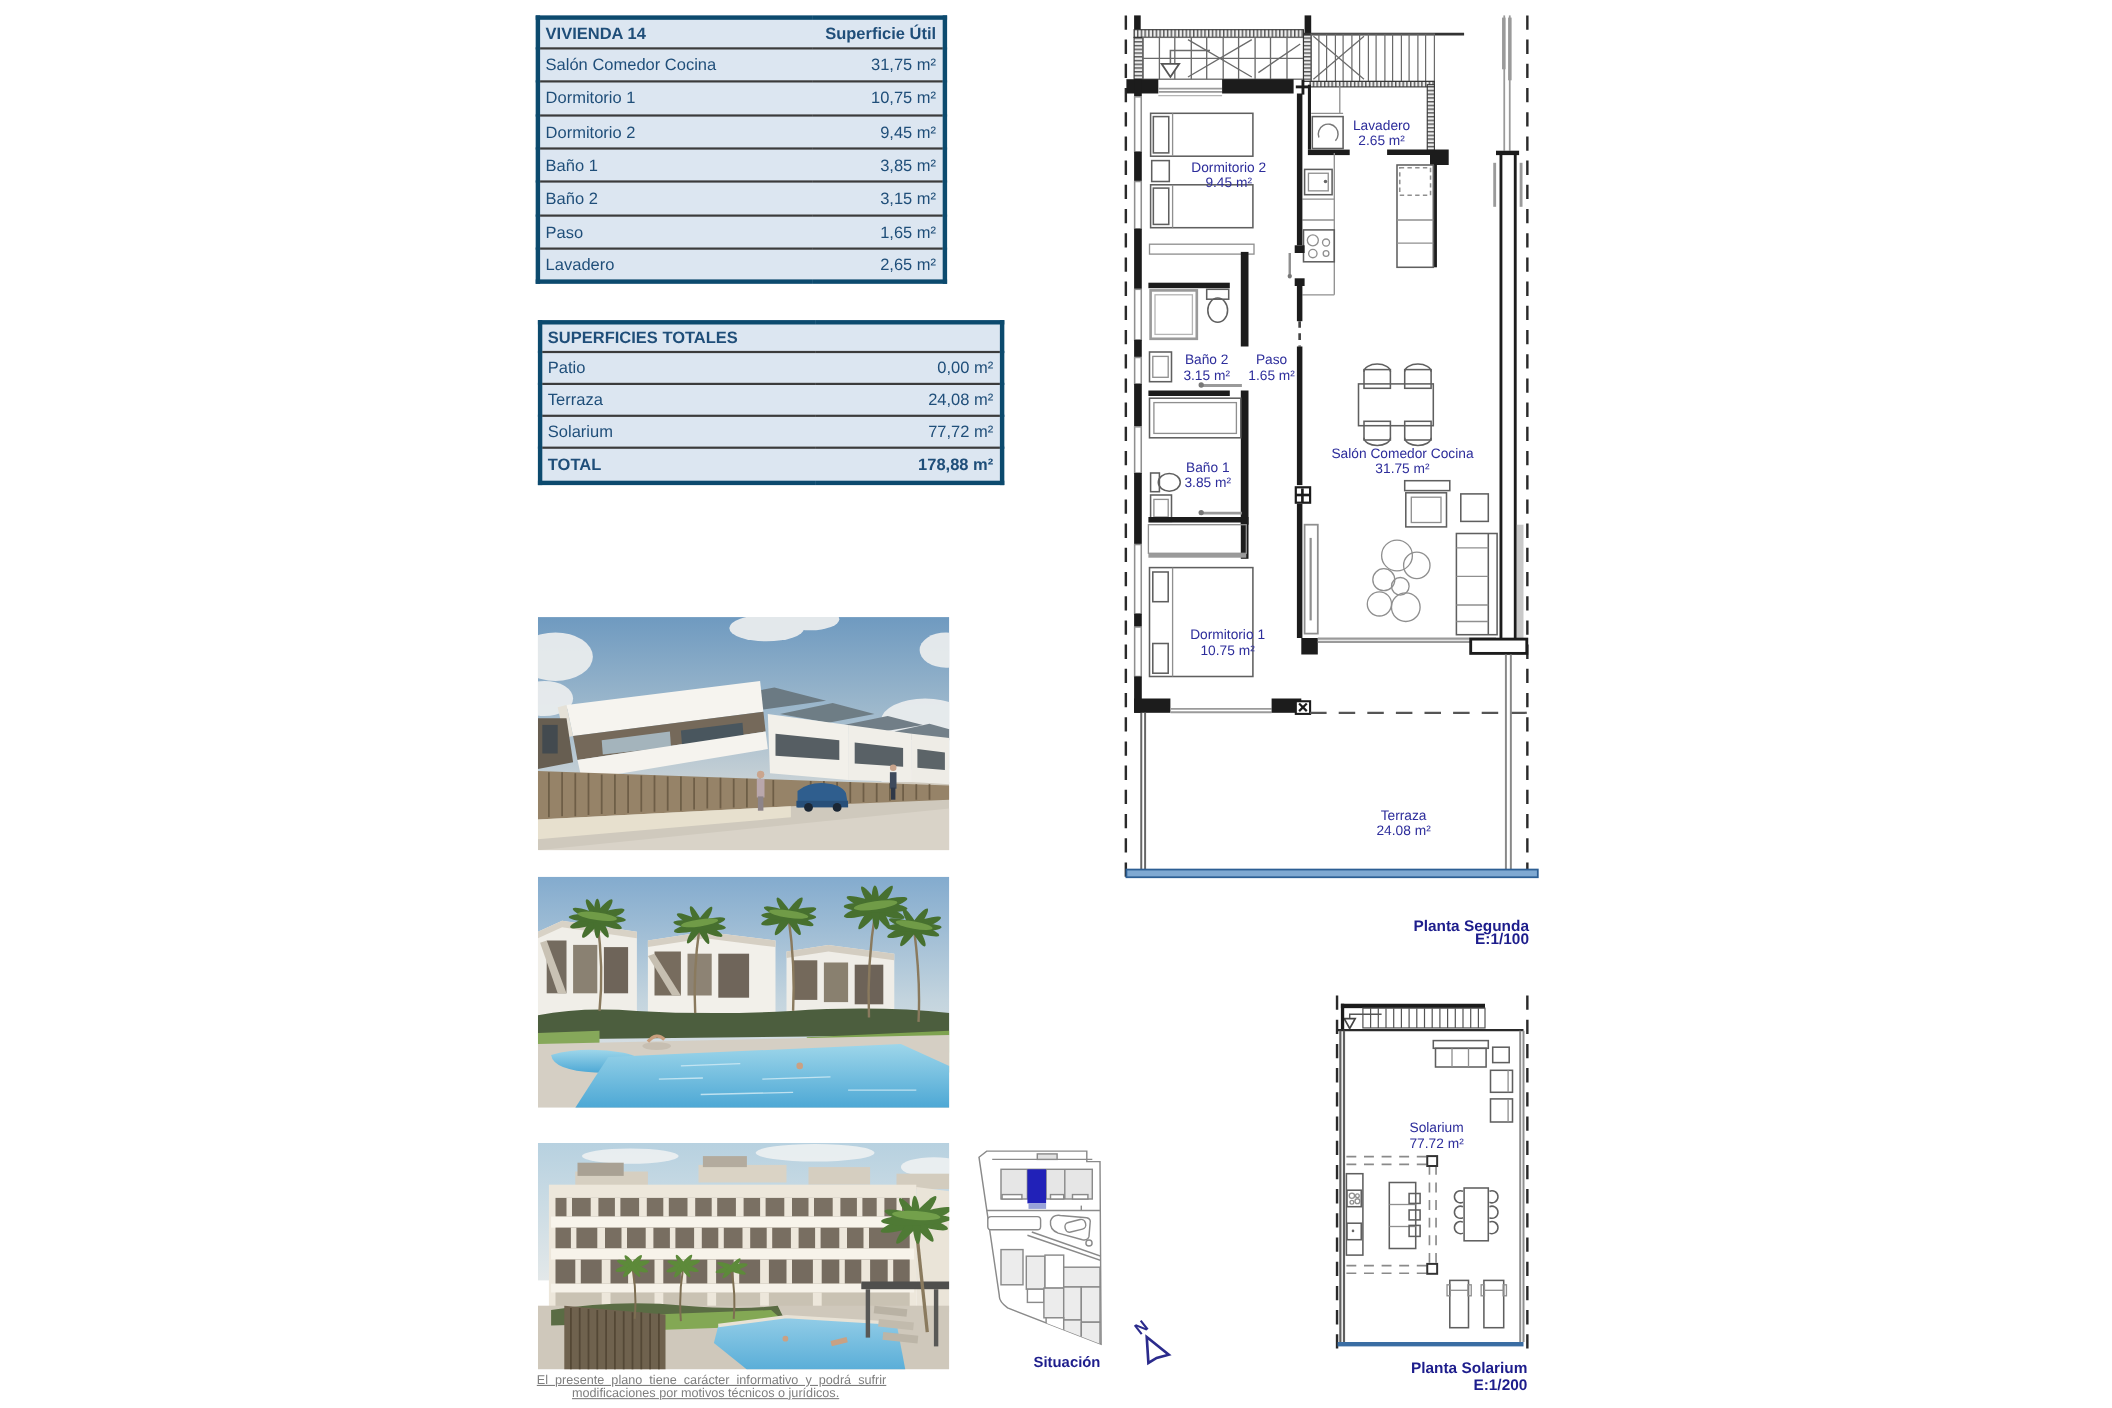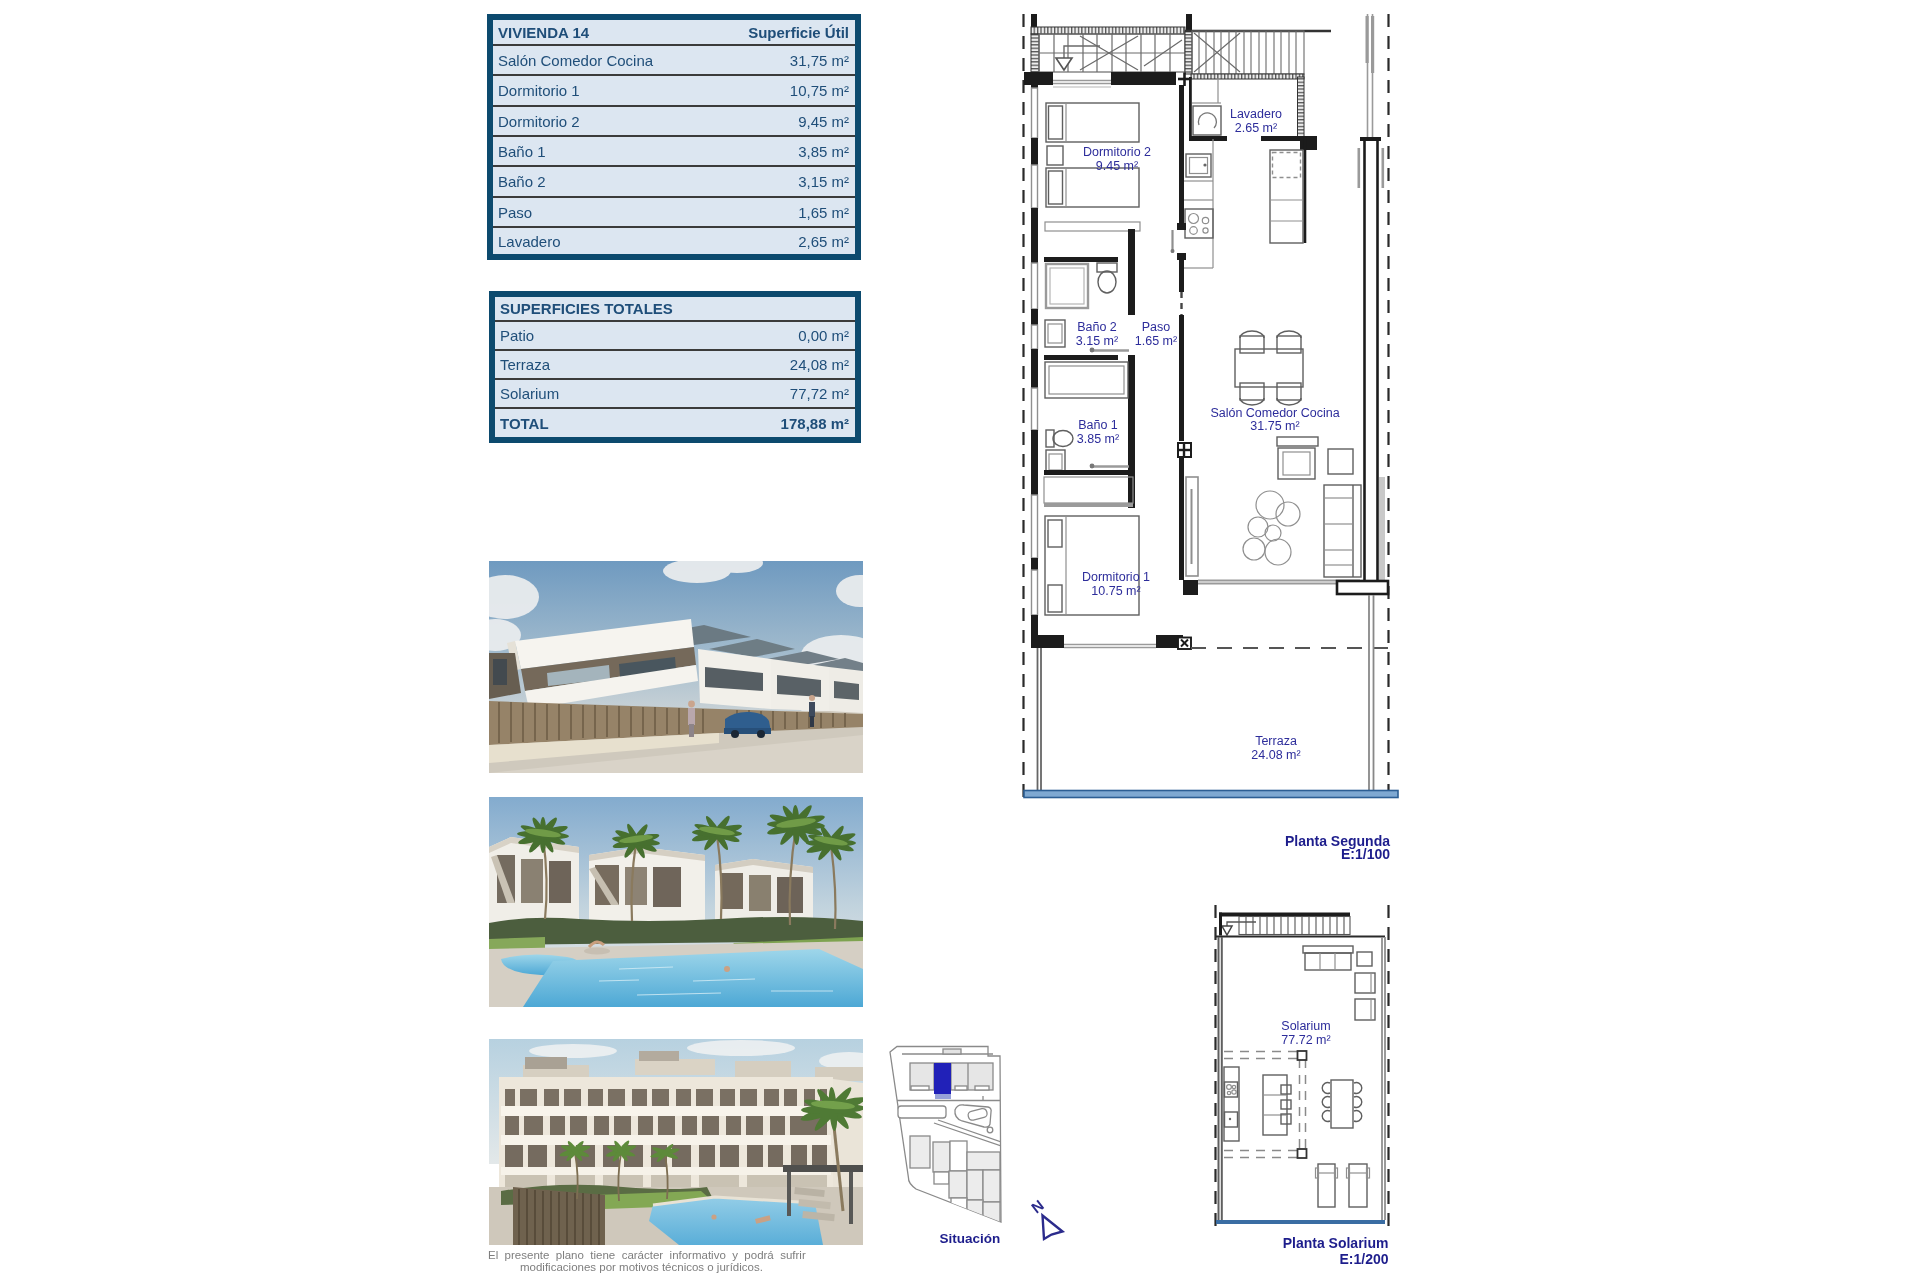--- a/index.html
+++ b/index.html
@@ -1,18 +1,18 @@
 <!DOCTYPE html>
 <html><head>
 <meta charset="utf-8">
 <style>
 html,body{margin:0;padding:0;background:#ffffff;width:1920px;height:1280px;overflow:hidden;
 font-family:"Liberation Sans", sans-serif;}
 .abs{position:absolute;}
-table.dat{border-collapse:collapse;table-layout:fixed;background:#dce6f1;border:6px solid #0c4a6e;}
+table.dat{border-collapse:collapse;table-layout:fixed;background:#dce6f1;border:4px solid #0c4a6e;}
 table.dat td{border-top:2px solid #3b3b3b;border-bottom:2px solid #3b3b3b;color:#1F4E79;font-size:15px;padding:0 6px 0 5px;
 font-family:"Liberation Sans", sans-serif;white-space:nowrap;overflow:hidden;}
 table.dat td.r{text-align:right;margin-top:23px;}
 table.dat td.b{font-weight:bold;}
 #disc{color:#7e7e7e;font-size:11.5px;line-height:11.6px;width:320px;}
 #disc .l1{word-spacing:3.2px;white-space:nowrap;}
 #disc .l2{text-align:left;padding-left:32px;}
 </style>
 </head>
 <body>
@@ -51,21 +51,21 @@
         <td>Paso</td>
         <td class="r">1,65 m²</td>
       </tr>
  <tr style="height:30px;">
         <td>Lavadero</td>
         <td class="r">2,65 m²</td>
       </tr>
 </tbody>
   </table>
 
-<table class="dat abs" style="left:489px;top:291px;width:372px;">
+<table class="dat abs" style="left:489px;top:291px;width:424px;">
  <colgroup>
       <col style="width:250px">
       <col>
     </colgroup>
  <tbody>
       <tr style="height:27px;">
         <td class="b" colspan="2">SUPERFICIES TOTALES</td>
       </tr>
  <tr style="height:29px;">
         <td>Patio</td>
@@ -476,21 +476,21 @@
 </g>
 <g fill="#73a04b">
       <ellipse cx="344" cy="66" rx="22" ry="4" transform="rotate(4 344 66)"></ellipse>
     </g>
 
 <rect x="266" y="180" width="15" height="5" fill="#c9a184" transform="rotate(-14 266 180)"></rect>
 
 <circle cx="225" cy="178" r="2.6" fill="#caa184"></circle>
 </svg>
 
-<div class="abs" id="disc" style="left:488px;top:1250px;">
+<div class="abs" id="disc" style="left:488px;top:1250px;text-decoration:underline;">
 <div class="l1">El presente plano tiene carácter informativo y podrá sufrir</div>
 <div class="l2">modificaciones por motivos técnicos o jurídicos.</div>
 </div>
 
 <svg class="abs" style="left:0;top:0;" width="1920" height="1280" viewBox="0 0 1920 1280" fill="none" stroke-linecap="butt">
 <defs>
 <pattern id="hatH" width="3.4" height="8" patternUnits="userSpaceOnUse">
 <rect width="3.4" height="8" fill="#ededed"></rect>
         <rect x="0" width="1.3" height="8" fill="#555555"></rect>
 </pattern>

